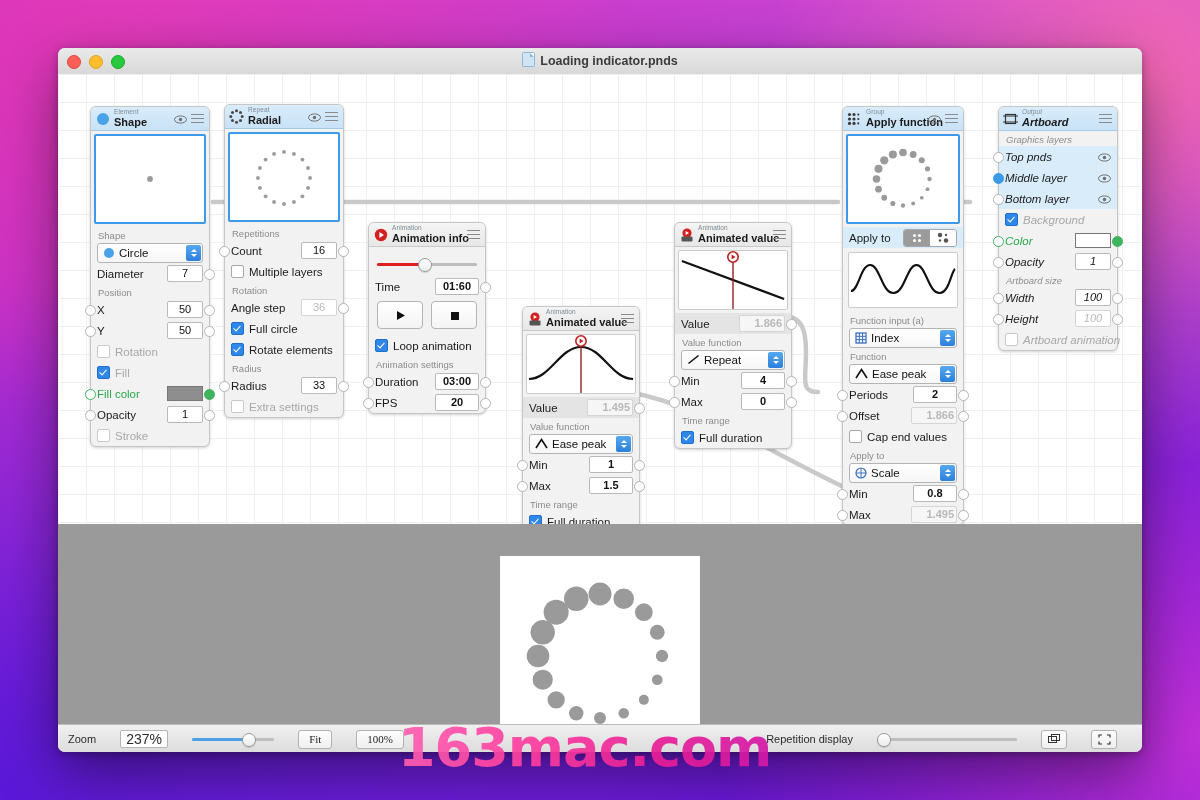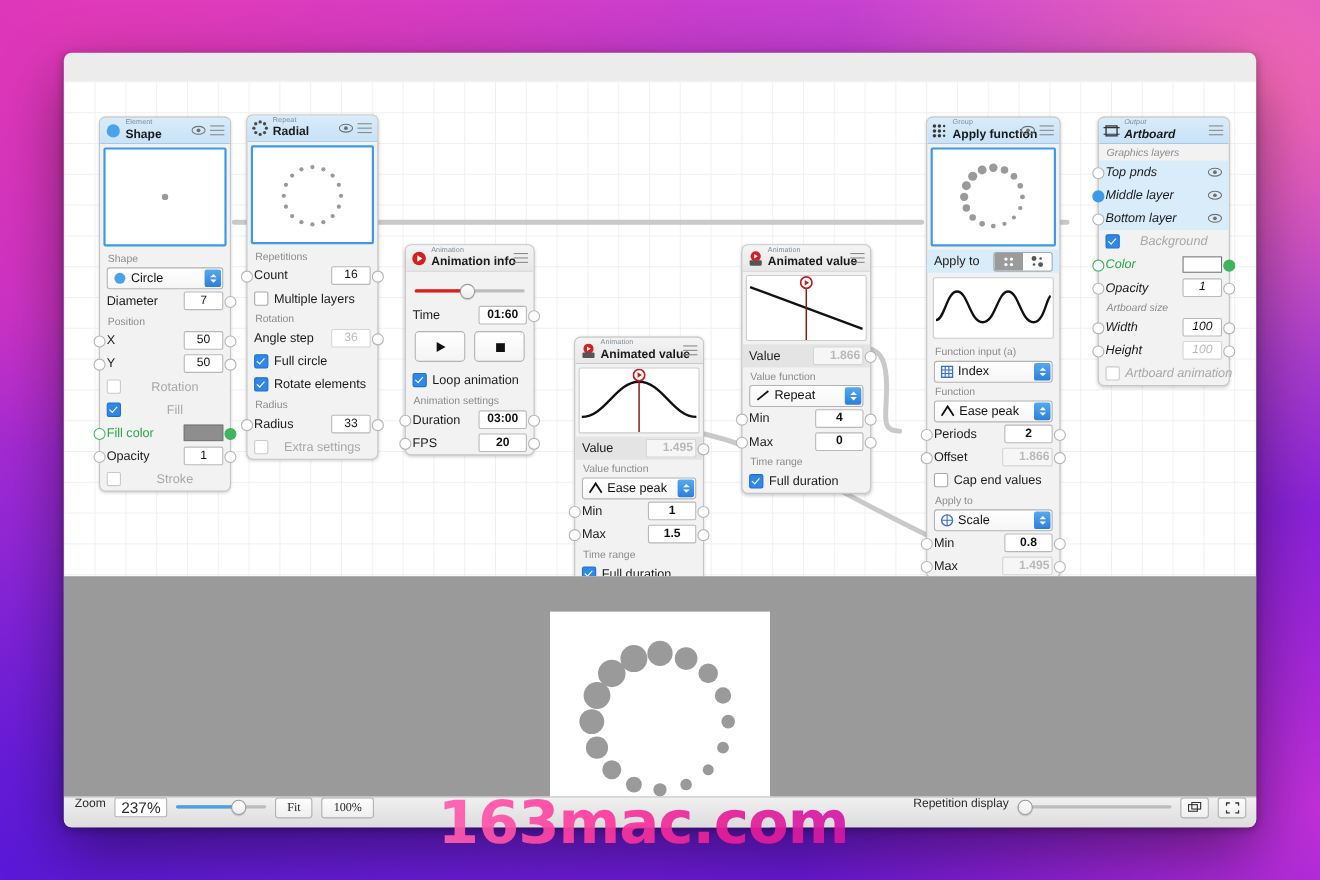--- a/index.html
+++ b/index.html
@@ -56,21 +56,21 @@
   .burger{width:13px;height:9px;flex:0 0 13px;display:flex;flex-direction:column;justify-content:space-between;}
   .burger i{display:block;height:1px;background:#8a8a8a;}
 
   .preview{margin:3px;height:86px;background:#fff;border:2px solid #3c9ae8;border-radius:2px;position:relative;overflow:hidden;}
   .preview.nb{border:1px solid #ccc;}
 
   .sect{font-size:9.5px;color:#8b8b8b;padding:3px 7px 1px;}
   .row{display:flex;align-items:center;height:21px;padding:0 6px;gap:5px;position:relative;}
   .row .lbl{flex:1;font-size:11.5px;color:#1b1b1b;white-space:nowrap;}
   .row .lbl.green{color:#2aa84a;}
-  .row .lbl.dim{color:#a8a8a8;text-align:center;}
+  .row .lbl.dim{color:#a8a8a8;}
   .row.band{background:#e4e4e4;}
   .row.tint{background:#d8ecfa;}
   .fld{width:34px;height:15px;background:#fff;border:1px solid #b9b9b9;border-radius:2px;
     font-size:11px;text-align:center;line-height:15px;color:#111;}
   .fld.w42{width:42px;font-weight:bold;}
   .fld.dim{color:#b9b9b9;background:#f6f6f6;border-color:#d5d5d5;text-align:right;padding-right:2px;
     overflow:hidden;white-space:nowrap;}
   .fld.dimr{color:#b9b9b9;background:#fff;border-color:#d5d5d5;}
   .chk{width:11px;height:11px;border:1px solid #a9a9a9;border-radius:2px;background:#fff;flex:0 0 11px;}
   .chk.on{background:#2f87e8;border-color:#1e6fd0;position:relative;}
@@ -108,21 +108,21 @@
   .stage{position:absolute;left:0;top:476px;width:1084px;height:200px;background:#9a9a9a;}
   .grab{position:absolute;left:0;top:476px;width:1084px;height:11px;background:#e9e9e9;
     border-top:1px solid #c2c2c2;border-bottom:1px solid #b0b0b0;}
   .grab:after{content:"";position:absolute;left:50%;top:4px;width:4px;height:4px;margin-left:-2px;
     border-radius:50%;background:#a6a6a6;}
   .artboard{position:absolute;left:442px;top:32px;width:200px;height:200px;background:#fff;}
 
   
   .status{position:absolute;left:0;top:676px;width:1084px;height:28px;
     background:linear-gradient(#f0f0f0,#dcdcdc);border-top:1px solid #bdbdbd;
-    display:flex;padding:0 10px;gap:8px;font-size:11px;color:#2b2b2b;}
+    display:flex;align-items:center;padding:0 10px;gap:24px;font-size:11px;color:#2b2b2b;}
   .zoomfld{width:46px;height:16px;background:#fff;border:1px solid #b4b4b4;border-radius:2px;
     text-align:center;line-height:16px;font-size:14px;}
   .slider{position:relative;height:16px;display:flex;align-items:center;}
   .slider .track{height:3px;border-radius:2px;background:#bdbdbd;}
   .slider .fill{position:absolute;left:0;top:50%;margin-top:-1.5px;height:3px;border-radius:2px;background:#4d9fe8;}
   .slider .knob{position:absolute;top:50%;width:12px;height:12px;margin-top:-6px;border-radius:50%;
     background:linear-gradient(#fff,#ececec);border:1px solid #9a9a9a;box-shadow:0 1px 1px rgba(0,0,0,.15);}
   .btn{height:17px;padding:0 10px;background:linear-gradient(#fdfdfd,#efefef);border:1px solid #b2b2b2;
     border-radius:3px;font-size:11px;line-height:17px;color:#232323;font-family:Liberation Serif, serif;}
   .iconbtn{width:24px;height:17px;background:linear-gradient(#fdfdfd,#efefef);border:1px solid #b2b2b2;
@@ -136,20 +136,30 @@
     background:linear-gradient(90deg,#ff5fb0,#ff3ea0 35%,#e81f97 70%,#d418a8);
     -webkit-background-clip:text;background-clip:text;color:transparent;opacity:.92;}
 </style>
 </head>
 <body>
 
 <div class="desk-tint"></div>
 
 <div class="window">
 
+  <div class="titlebar">
+    <div class="lights">
+      <div class="lt r"></div>
+      <div class="lt y"></div>
+      <div class="lt g"></div>
+    </div>
+    <div class="title">
+      <span class="fileicon"></span><span>Loading indicator.pnds</span>
+    </div>
+  </div>
 
   <div class="graph">
 
     <svg class="cables">
       <g fill="none" stroke="#c9c9c9" stroke-width="4.5" stroke-linecap="round">
         <path d="M155,128 L166,128"></path>
         <path d="M284,128 L780,128"></path>
         <path d="M903,128 L912,128"></path>
         <path d="M725,242 C745,242 748,258 748,278 C748,305 742,318 760,318"></path>
         <path d="M570,318 C640,330 700,372 790,415"></path>

